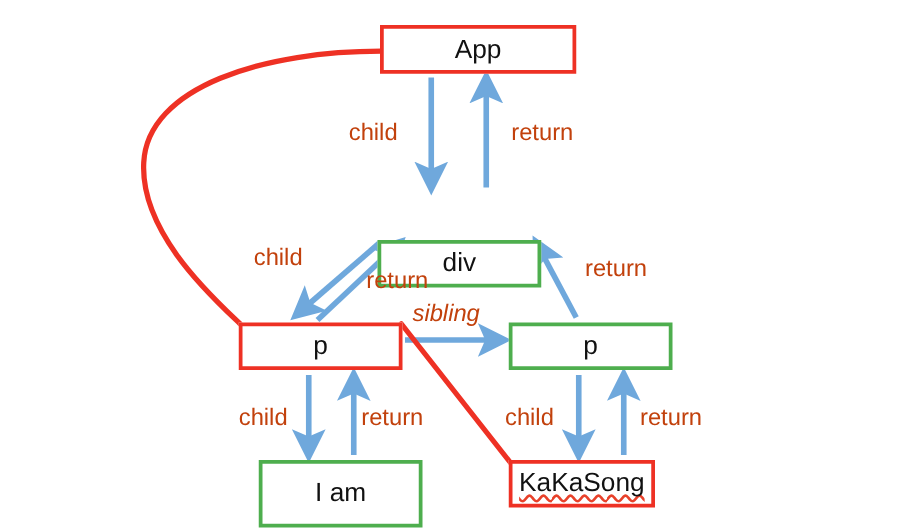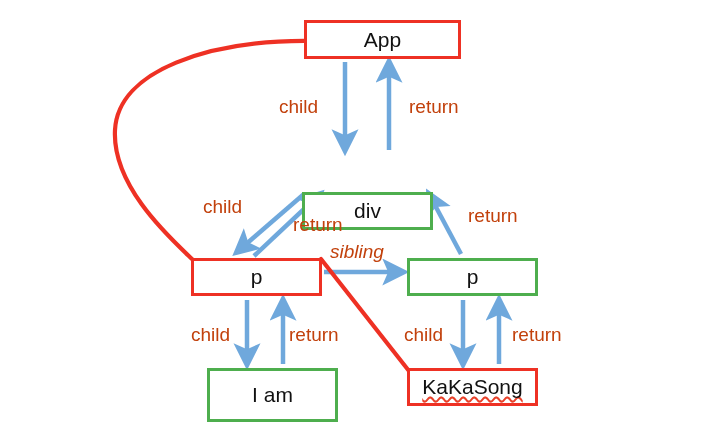--- a/index.html
+++ b/index.html
@@ -106,21 +106,21 @@
   </div>
 
   <div class="node" style="left:407px; top:258px; width:131px; height:38px; border-color:#4eae4e;">
     <span class="node-label">p</span>
   </div>
 
   <div class="node" style="left:207px; top:368px; width:131px; height:54px; border-color:#4eae4e;">
     <span class="node-label">I am</span>
   </div>
 
-  <div class="node misspelled" style="left:407px; top:368px; width:131px; height:38px; border-color:#ee3124;">
+  <div class="node misspelled" style="left:407px; top:368px; width:117px; height:38px; border-color:#ee3124;">
     <span class="node-label">KaKaSong</span>
   </div>
 
   <div class="edge-label" style="left:279px; top:97px;">child</div>
 
   <div class="edge-label" style="left:409px; top:97px;">return</div>
 
   <div class="edge-label" style="left:203px; top:197px;">child</div>
 
   <div class="edge-label" style="left:293px; top:215px;">return</div>

